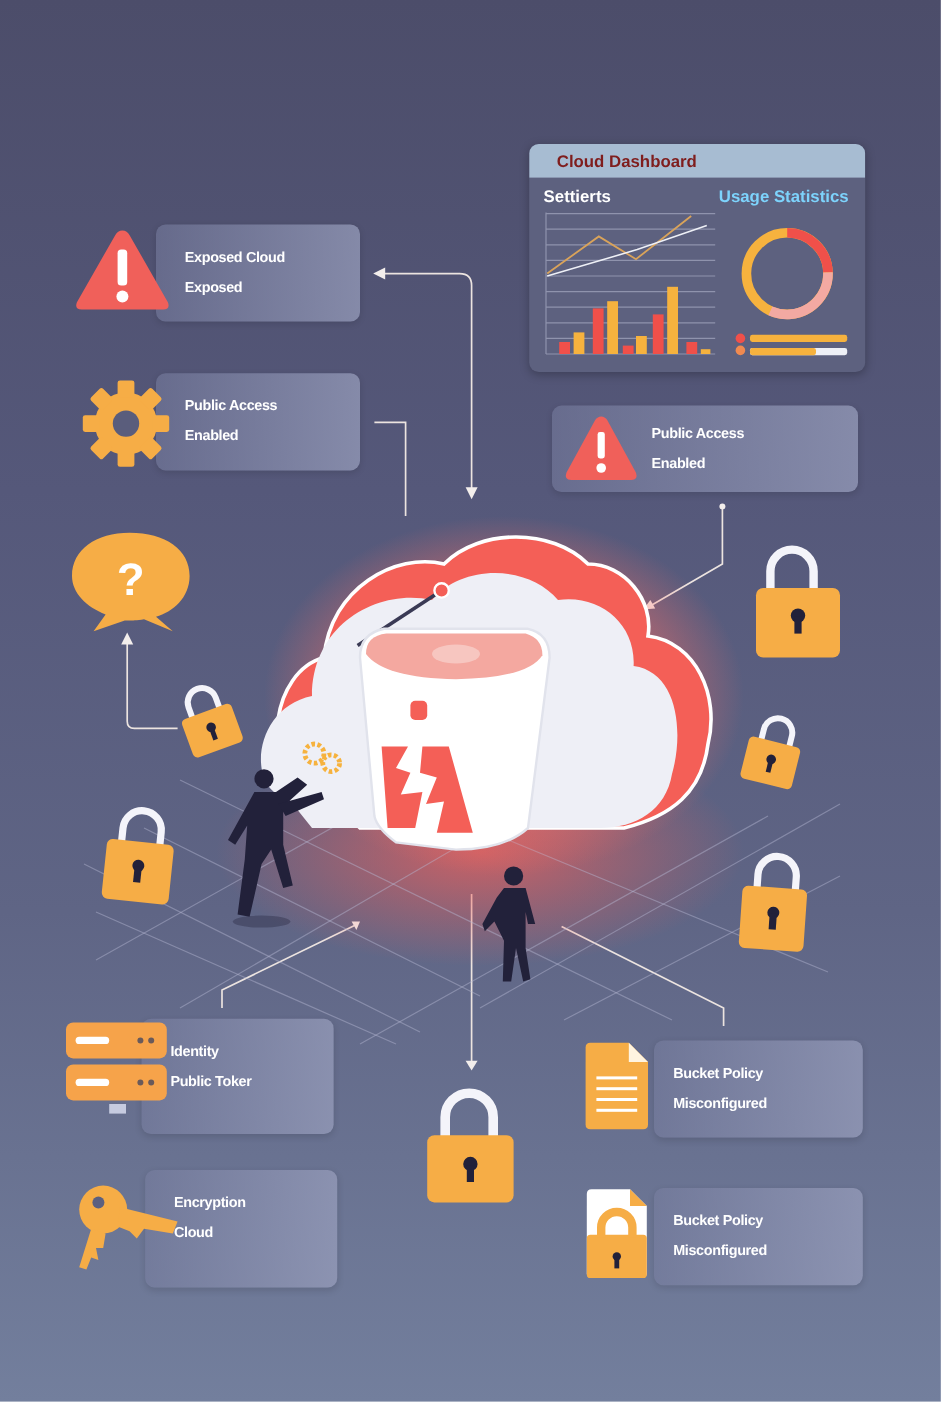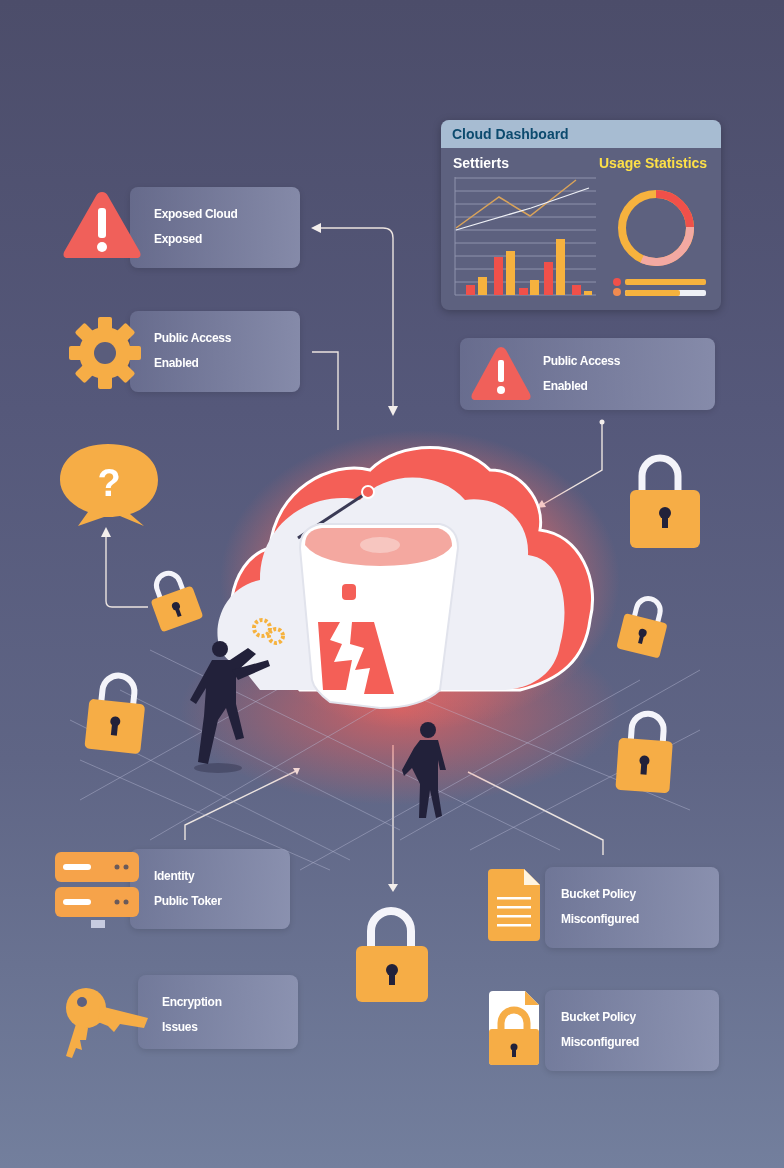--- a/index.html
+++ b/index.html
@@ -16,25 +16,25 @@
   .card .label {
     position:absolute; color:#fff; font-weight:bold; font-size:12px; line-height:25px;
     letter-spacing:-0.3px;
   }
   .dash {
     position:absolute; left:441px; top:120px; width:280px; height:190px;
     border-radius:8px; background:#5d617f; overflow:hidden;
     box-shadow:0 2px 8px rgba(0,0,0,0.25);
   }
   .dash .hdr {
-    height:28px; background:#a7bcd2; color:#0c4a6e; font-size:14px; font-weight:bold;
-    line-height:28px; padding-left:11px;
+    height:28px; background:#a7bcd2; color:#7f1d1d; font-size:14px; font-weight:bold;
+    line-height:28px; padding-left:23px;
   }
   .dash .t1 { position:absolute; left:12px; top:35px; color:#fff; font-size:14px; font-weight:bold; }
-  .dash .t2 { position:absolute; left:158px; top:35px; color:#fde047; font-size:14px; font-weight:bold; }
+  .dash .t2 { position:absolute; left:158px; top:35px; color:#7dd3fc; font-size:14px; font-weight:bold; }
   svg { position:absolute; overflow:visible; }
 </style>
 </head>
 <body>
 
 <div class="dash">
   <div class="hdr">Cloud Dashboard</div>
   <div class="t1">Settierts</div>
   <div class="t2">Usage Statistics</div>
   <svg width="280" height="190" style="left:0;top:0">
@@ -241,42 +241,42 @@
     <div>Public Access</div>
       <div>Enabled</div>
   </div>
 </div>
 <svg width="66" height="60" style="left:468px;top:344px">
   <path d="M33 3 Q36 3 38 6 L62 50 Q64 56 58 56 L8 56 Q2 56 4 50 L28 6 Q30 3 33 3 Z" fill="#f0605a"></path>
   <rect x="30" y="16" width="6" height="22" rx="2" fill="#fff"></rect>
   <circle cx="33" cy="46" r="4" fill="#fff"></circle>
 </svg>
 
-<div class="card" style="left:130px;top:849px;width:160px;height:80px;">
+<div class="card" style="left:118px;top:849px;width:160px;height:96px;">
   <div class="label" style="left:24px;top:15px;">
     <div>Identity</div>
       <div>Public Toker</div>
   </div>
 </div>
 <svg width="90" height="80" style="left:55px;top:852px">
   <rect x="0" y="0" width="84" height="30" rx="6" fill="#f6a34a"></rect>
   <rect x="0" y="35" width="84" height="30" rx="6" fill="#f6a34a"></rect>
   <rect x="8" y="12" width="28" height="6" rx="3" fill="#fff"></rect>
   <rect x="8" y="47" width="28" height="6" rx="3" fill="#fff"></rect>
   <circle cx="62" cy="15" r="2.5" fill="#6a5a5a"></circle>
     <circle cx="71" cy="15" r="2.5" fill="#6a5a5a"></circle>
   <circle cx="62" cy="50" r="2.5" fill="#6a5a5a"></circle>
     <circle cx="71" cy="50" r="2.5" fill="#6a5a5a"></circle>
   <rect x="36" y="68" width="14" height="8" fill="#c6cbe0"></rect>
 </svg>
 
-<div class="card" style="left:138px;top:975px;width:160px;height:74px;">
+<div class="card" style="left:121px;top:975px;width:160px;height:98px;">
   <div class="label" style="left:24px;top:15px;">
     <div>Encryption</div>
-      <div>Issues</div>
+      <div>Cloud</div>
   </div>
 </div>
 <svg width="90" height="80" style="left:60px;top:984px">
   <circle cx="26" cy="24" r="20" fill="#f6ad46"></circle>
   <circle cx="22" cy="18" r="5" fill="#5c6080"></circle>
   <path d="M40 22 L88 34 L84 44 L60 40 L54 48 L48 42 L38 38 Z" fill="#f6ad46"></path>
   <path d="M16 40 L6 72 L12 74 L16 64 L22 66 L20 56 L26 56 L28 44 Z" fill="#f6ad46"></path>
 </svg>
 
 <div class="card" style="left:545px;top:867px;width:174px;height:81px;">

